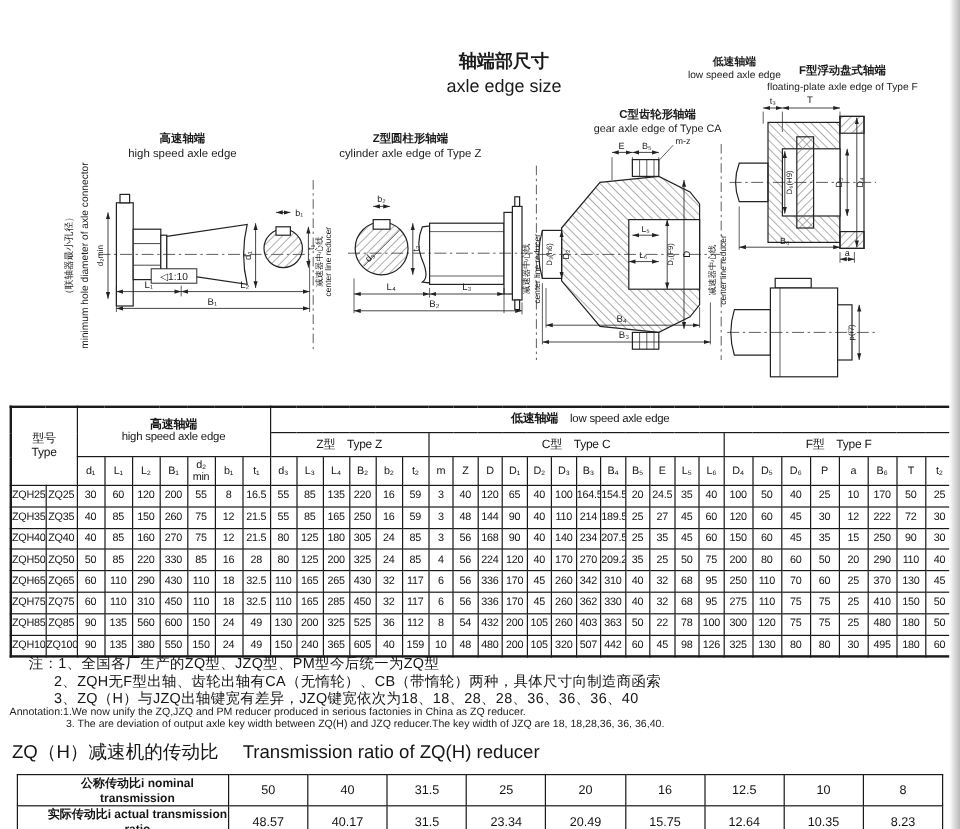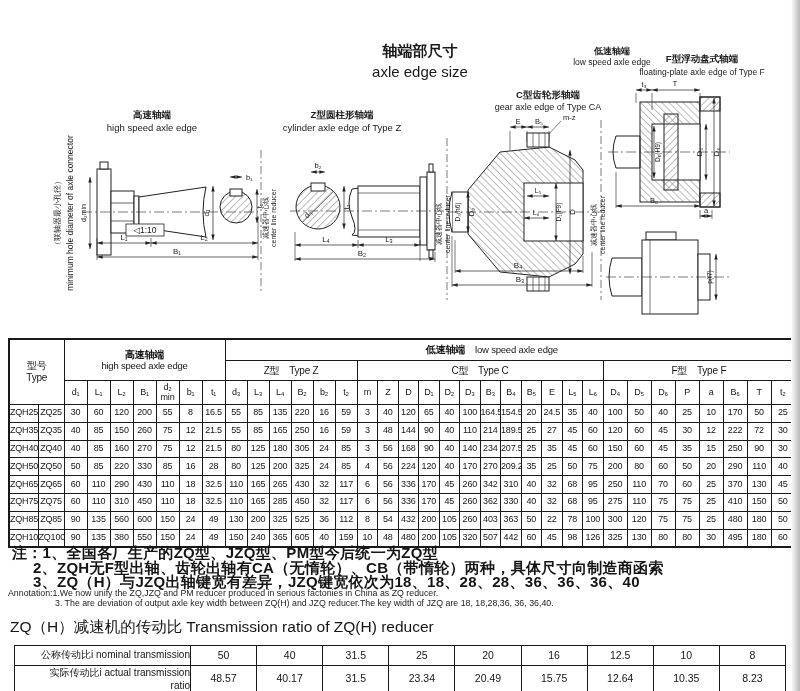--- a/index.html
+++ b/index.html
@@ -20,31 +20,31 @@
   .main-table tr.hrow1 td{height:20px}
   .main-table tr.hrow2 td{height:19px;font-size:10px}
   .main-table tr.colhead td{height:23px;font-size:9px}
   .main-table td.model-cell{font-size:10px;line-height:1.25}
   .hs-cn,.ls-cn{font-weight:700;font-size:10px}
   .hs-en{font-size:9.5px}
   .ls-en{font-size:9.5px;margin-left:10px}
   td.low-speed-cell{padding-right:36px}
   .main-table tbody td{height:16.8px}
   
-  .notes-cn{position:absolute;left:12px;top:546px;font-size:15px;font-weight:700;line-height:14.5px;letter-spacing:0.3px}
+  .notes-cn{position:absolute;left:24px;top:546px;font-size:12px;font-weight:400;line-height:14.5px;letter-spacing:0.3px}
   .notes-cn .indent{padding-left:21px}
   .notes-en{position:absolute;left:8px;top:589px;font-size:8.8px;line-height:9.8px;color:#222}
   .notes-en .indent{padding-left:47px}
   
   .ratio-title{position:absolute;left:10px;top:617px;font-size:15.5px;white-space:nowrap}
   .ratio-title .cn{font-weight:400}
-  .ratio-title .en{font-weight:400;margin-left:4px}
+  .ratio-title .en{font-weight:400;margin-left:20px}
   .ratio-table{position:absolute;left:14px;top:645px;width:772px;table-layout:fixed;border:1.5px solid #1a1a1a}
   .ratio-table td{border:1px solid #1a1a1a;height:18.5px;font-size:10.5px;text-align:center;padding:0;overflow:hidden}
-  .ratio-table td.rlabel{text-align:right;padding-left:24px;font-weight:400;font-size:10px}
+  .ratio-table td.rlabel{text-align:center;padding-left:24px;font-weight:700;font-size:10px}
 </style>
 </head>
 <body>
 
 
 
 
 <svg width="800" height="338" viewBox="0 0 800 338">
   <defs>
     <pattern id="hA" patternUnits="userSpaceOnUse" width="5" height="5" patternTransform="rotate(45)">

